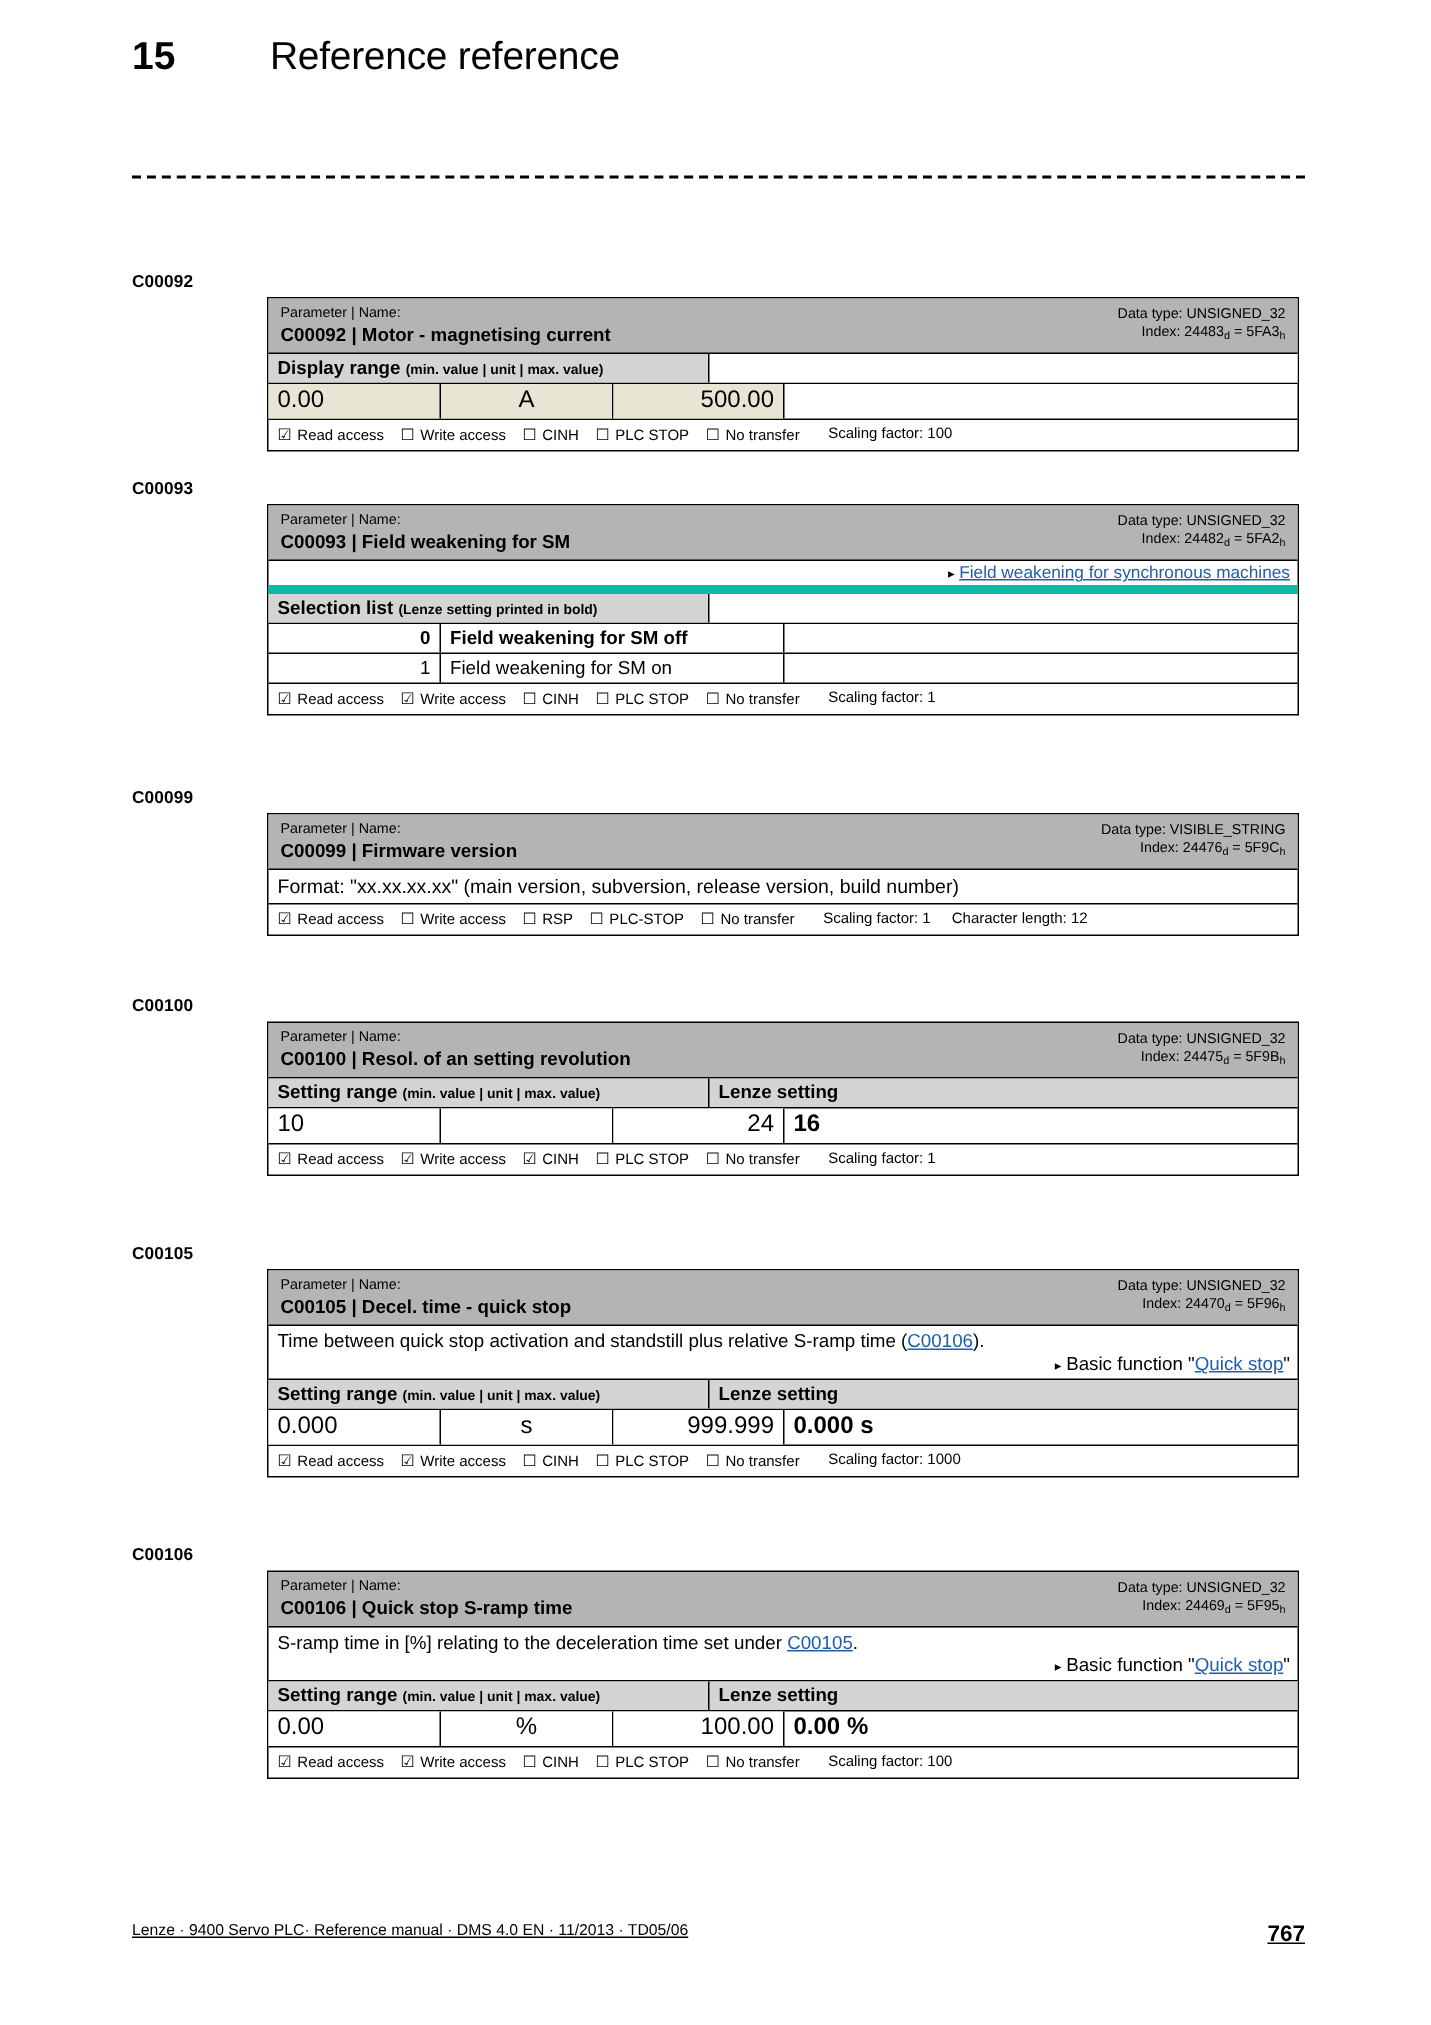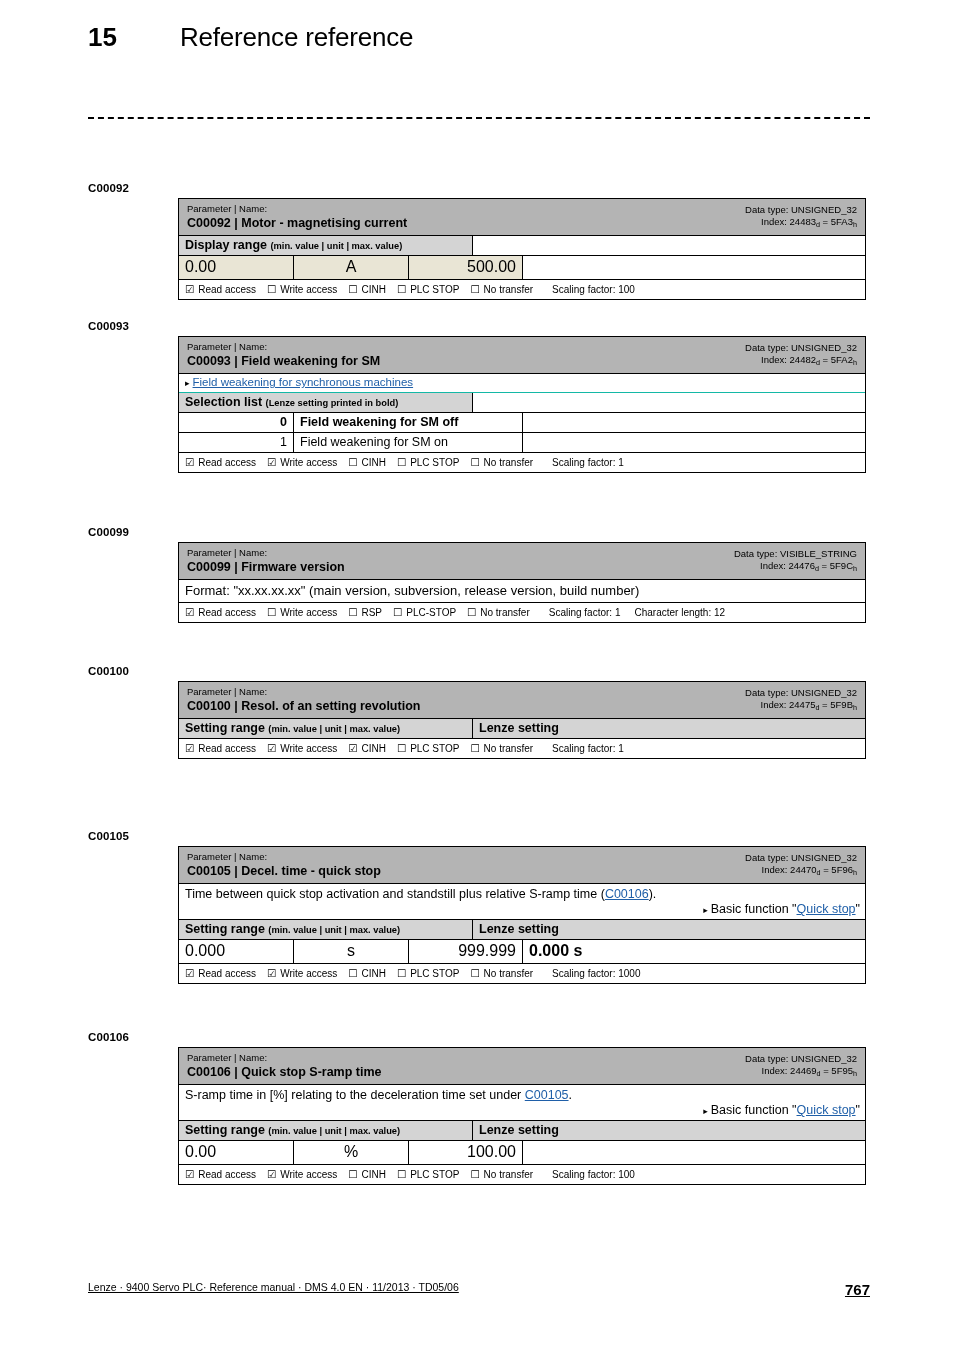--- a/index.html
+++ b/index.html
@@ -47,22 +47,22 @@
     border-bottom: 1.6px solid #000;
   }
   .thead-left { line-height: 1.15; }
   .th-sub { font-size: 9.5px; font-weight: normal; }
   .th-name { font-size: 12.5px; font-weight: bold; margin-top: 1px; }
   .thead-right { text-align: right; line-height: 1.25; font-size: 9.5px; white-space: nowrap; }
   .thead-right sub { font-size: 7.2px; vertical-align: baseline; position: relative; top: 2px; }
 
   
   .linkrow {
-    border-bottom: 1px solid #14b8a6; padding: 2px 5px 2px 6px;
-    text-align: left; font-size: 11.5px; min-height: 19px;
+    border-bottom: 6px solid #14b8a6; padding: 2px 5px 2px 6px;
+    text-align: right; font-size: 11.5px; min-height: 19px;
   }
 
   
   .descrow {
     font-size: 12.5px; padding: 3px 6px 1px 6px;
   }
   .descrow.bordered { border-bottom: 1.6px solid #000; }
   .desc-right { text-align: right; font-size: 12.5px; padding: 0 5px 3px 6px; }
 
   a.xlink {
@@ -242,20 +242,26 @@
           </div>
           <div class="thead-right">
             <div>Data type: UNSIGNED_32</div>
             <div>Index: 24475<sub>d</sub> = 5F9B<sub>h</sub></div>
           </div>
         </div>
         <div class="subhead">
           <div class="sh-left w-left">Setting range <span class="lite">(min. value | unit | max. value)</span></div>
           <div class="sh-right">Lenze setting</div>
         </div>
+        <div class="valrow">
+          <div class="vcell vmin plain">10</div>
+          <div class="vcell vunit plain"></div>
+          <div class="vcell vmax plain">24</div>
+          <div class="vlenze">16</div>
+        </div>
         <div class="flagrow">
           <span class="flag"><span class="box">☑</span> Read access</span>
           <span class="flag"><span class="box">☑</span> Write access</span>
           <span class="flag"><span class="box">☑</span> CINH</span>
           <span class="flag"><span class="box">☐</span> PLC STOP</span>
           <span class="flag"><span class="box">☐</span> No transfer</span>
           <span class="scal">Scaling factor: 1</span>
         </div>
       </div>
     </div>
@@ -310,20 +316,21 @@
         <div class="descrow">S-ramp time in [%] relating to the deceleration time set under <a class="xlink">C00105</a>.</div>
         <div class="desc-right" style="border-bottom: 1.6px solid rgb(0, 0, 0);"><span class="tri">▸</span>Basic function "<a class="xlink">Quick stop</a>"</div>
         <div class="subhead">
           <div class="sh-left w-left">Setting range <span class="lite">(min. value | unit | max. value)</span></div>
           <div class="sh-right">Lenze setting</div>
         </div>
         <div class="valrow">
           <div class="vcell vmin plain">0.00</div>
           <div class="vcell vunit plain">%</div>
           <div class="vcell vmax plain">100.00</div>
+          <div class="vlenze">0.00 %</div>
         </div>
         <div class="flagrow">
           <span class="flag"><span class="box">☑</span> Read access</span>
           <span class="flag"><span class="box">☑</span> Write access</span>
           <span class="flag"><span class="box">☐</span> CINH</span>
           <span class="flag"><span class="box">☐</span> PLC STOP</span>
           <span class="flag"><span class="box">☐</span> No transfer</span>
           <span class="scal">Scaling factor: 100</span>
         </div>
       </div>

